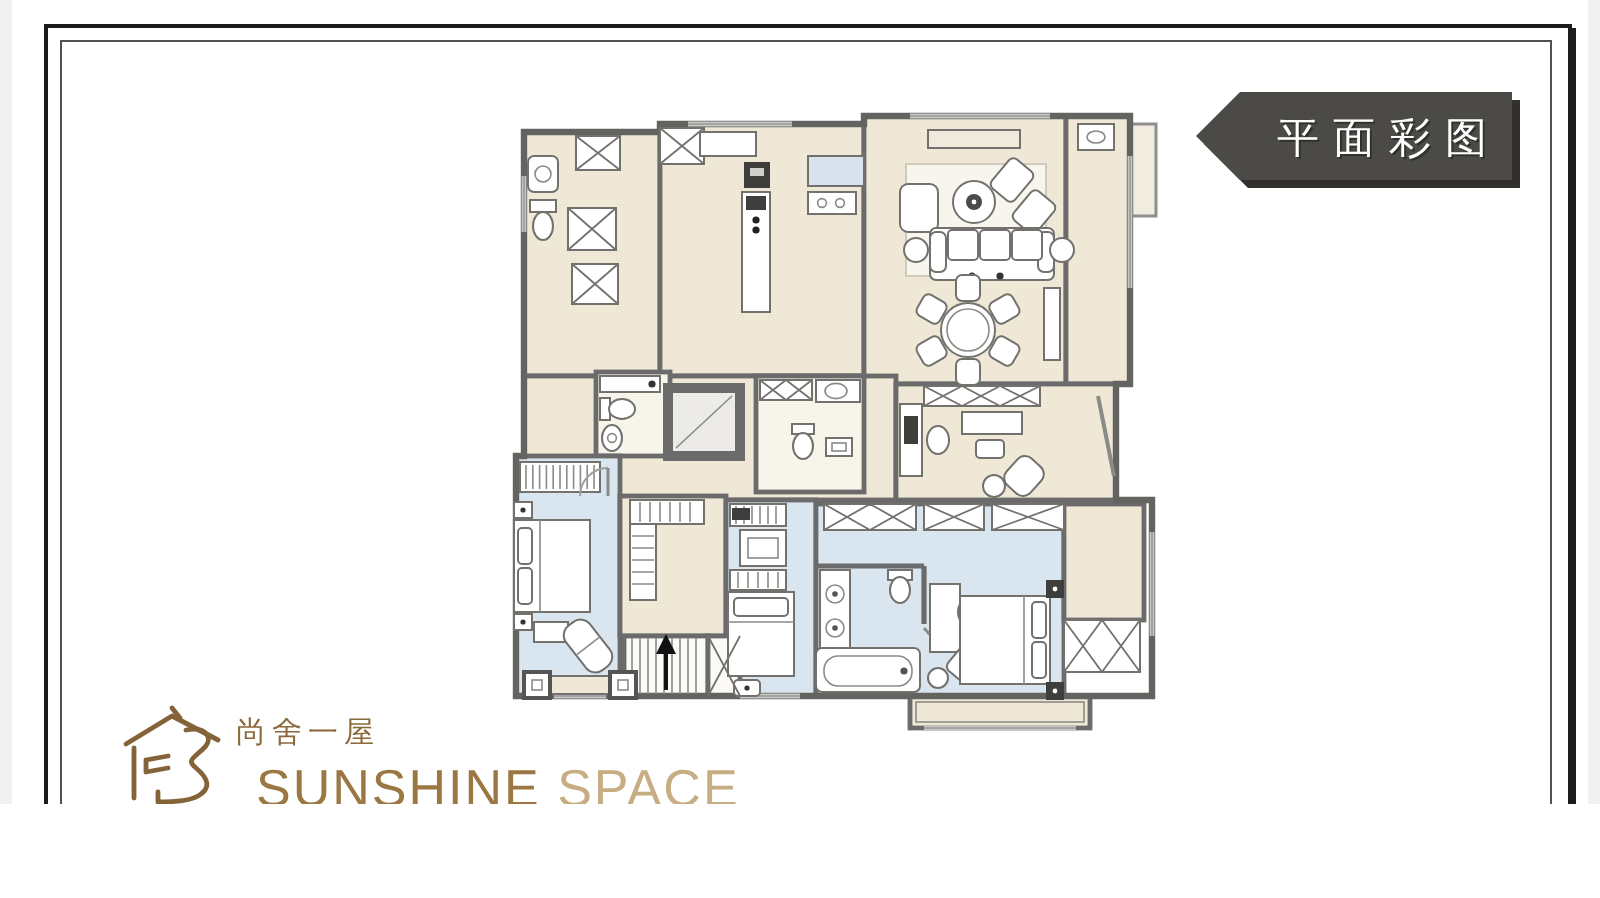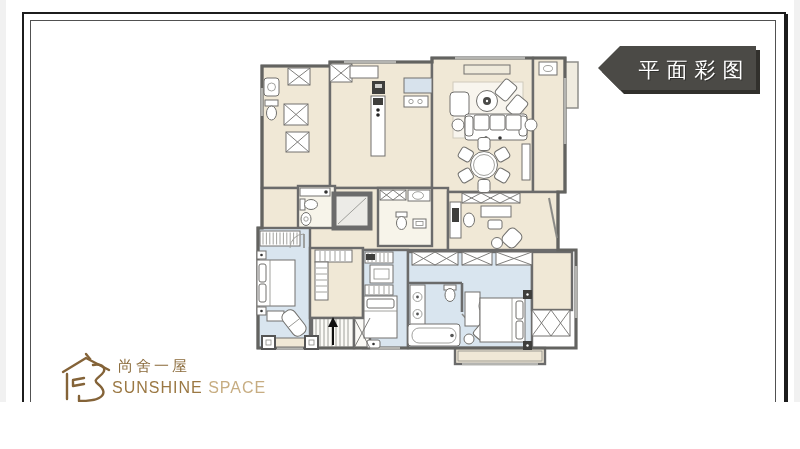--- a/index.html
+++ b/index.html
@@ -11,21 +11,21 @@
   #frame-inner{position:absolute;left:30px;top:20px;width:744px;height:408px;
                border:1px solid #515151;}
   #banner-svg{position:absolute;left:592px;top:42px;}
   #banner-label{position:absolute;left:622px;top:50px;width:138px;height:40px;
                 line-height:40px;text-align:center;color:#fff;font-size:21px;
                 letter-spacing:7px;padding-left:7px;box-sizing:border-box;
                 text-shadow:1px 1px 0 rgba(0,0,0,.35);white-space:nowrap;}
   #logo{position:absolute;left:56px;top:352px;}
   #logo-cn{position:absolute;left:118px;top:357px;font-size:15px;letter-spacing:3px;
            color:#8a6a3a;white-space:nowrap;}
-  #logo-en{position:absolute;left:112px;top:379px;font-size:16px;letter-spacing:1px;
+  #logo-en{position:absolute;left:128px;top:379px;font-size:26px;letter-spacing:1px;
            color:#9b7843;white-space:nowrap;}
   #logo-en .lite{color:#c7ad82;}
   
   #plan{position:absolute;left:250px;top:52px;}
   #plan .room{stroke:#6b6b6b;stroke-width:2.4;}
   #plan .cream{fill:#f0e8d6;}
   #plan .blue{fill:#d9e5ef;}
   #plan .white{fill:#f7f4ea;}
   #plan .furn{fill:#ffffff;stroke:#72716e;stroke-width:1;}
   #plan .xl{stroke:#72716e;stroke-width:0.9;fill:none;}

